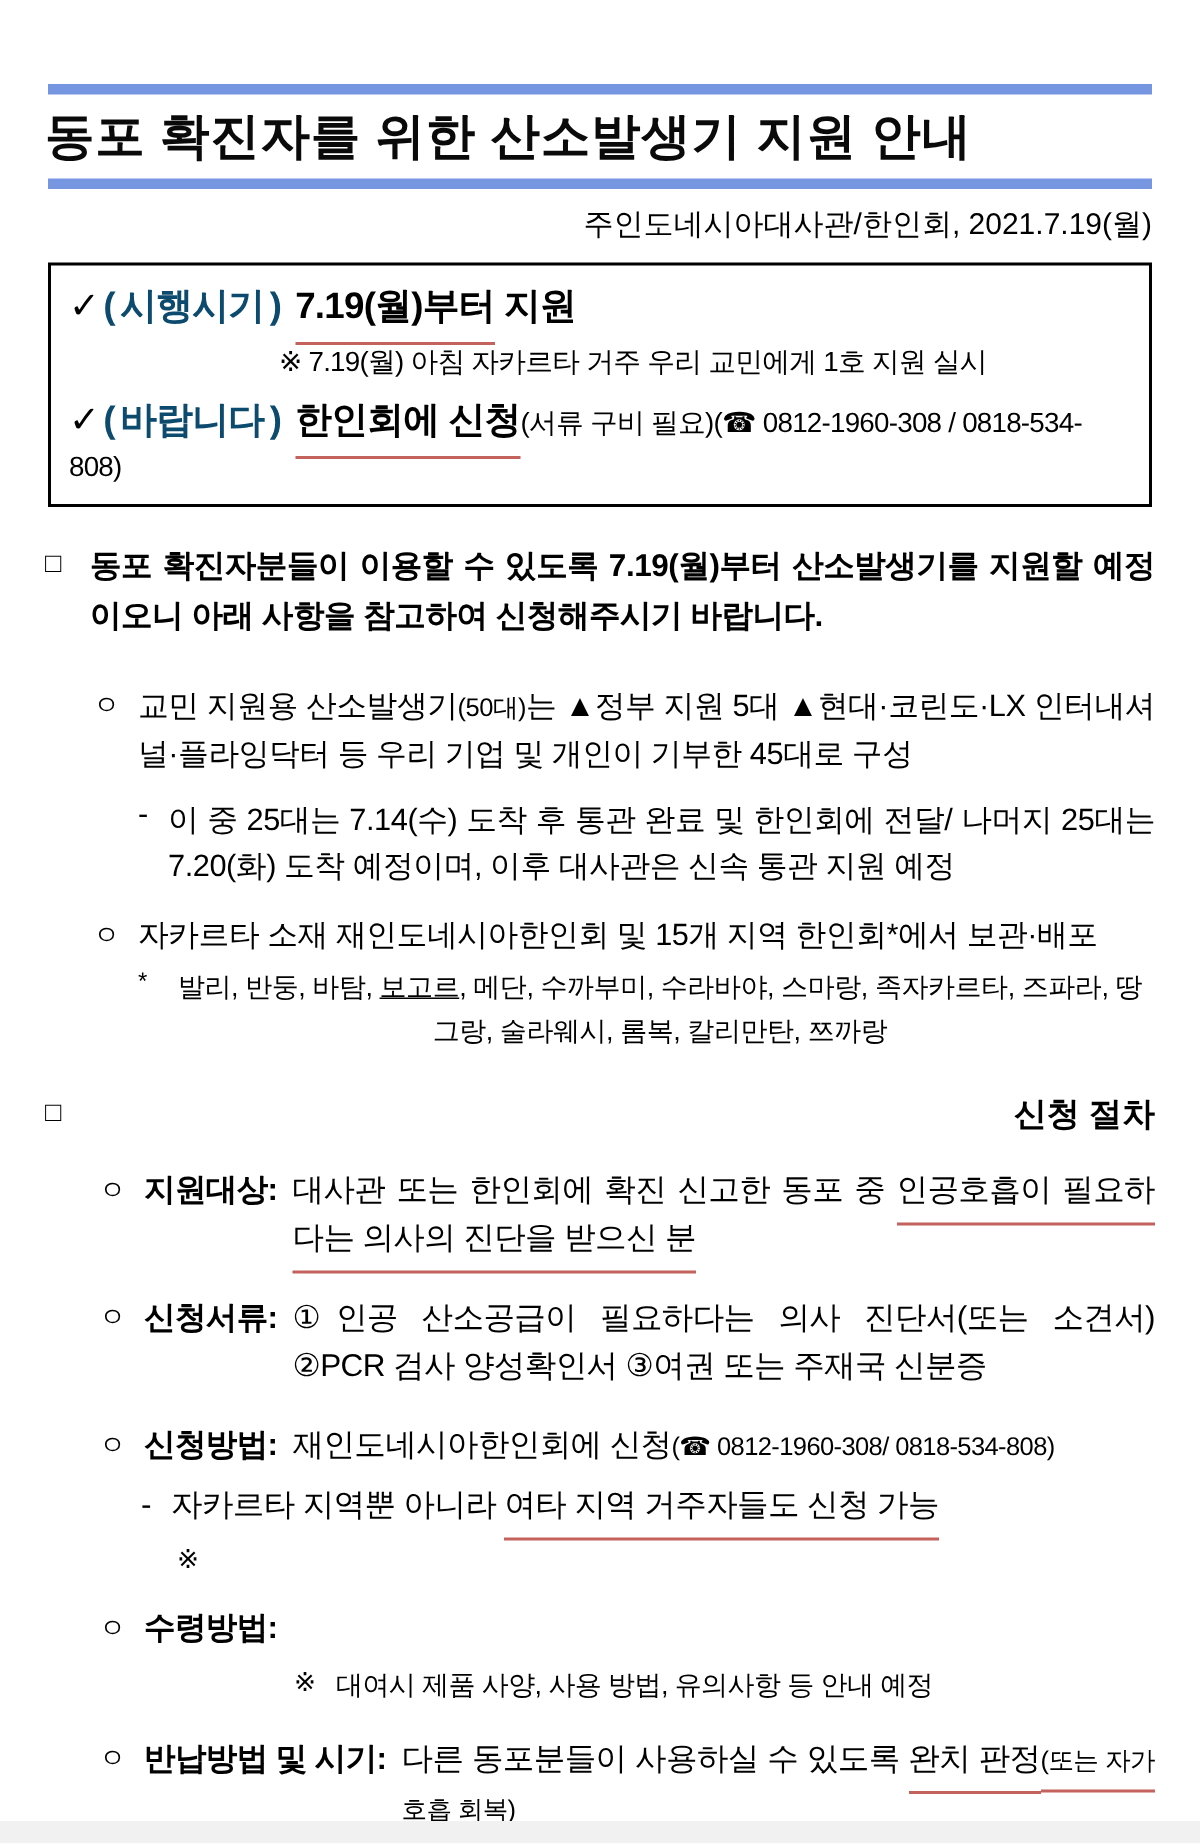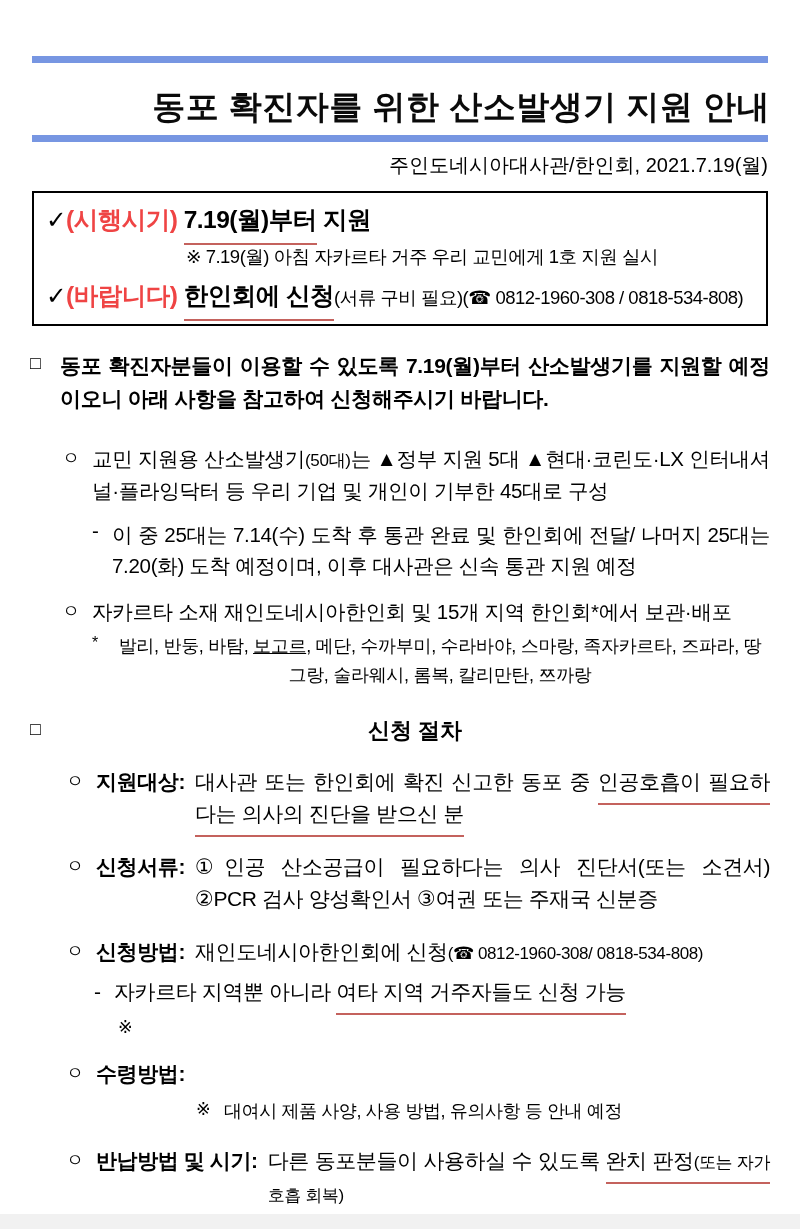--- a/index.html
+++ b/index.html
@@ -5,29 +5,29 @@
   * { margin:0; padding:0; box-sizing:border-box; }
   html,body { background:#ffffff; }
   body {
     width:800px; height:1229px; position:relative; overflow:hidden;
     font-family:"Liberation Sans","DejaVu Sans",sans-serif; color:#000;
   }
   .content { padding:56px 30px 0 30px; }
 
   .blue-bar { height:7px; background:#7796E2; margin:0 2px; }
   .doc-title {
-    font-size:33px; font-weight:bold; text-align:right;
-    padding:22px 0 5px 0; letter-spacing:0.5px; color:#0a0a0a;
+    font-size:33px; font-weight:bold; text-align:left;
+    padding:6px 0 5px 0; letter-spacing:0.5px; color:#0a0a0a;
   }
   .subtitle { text-align:right; font-size:20px; margin:10px 2px 12px 0; }
 
   
   .summary-box { border:2px solid #000; margin:2px 2px 0 2px; padding:10px 10px 12px 12px; }
   .box-row { font-size:24.5px; font-weight:bold; letter-spacing:-0.5px; }
-  .box-label { color:#ef4444; }
+  .box-label { color:#0c4a6e;font-family:Liberation Mono, monospace; }
   .red-ul { border-bottom:2px solid #C4625D; padding-bottom:10px; }
   .box-note { font-size:18.5px; font-weight:normal; margin:8px 0 10px 140px; letter-spacing:-0.5px; }
   .box-small { font-size:18.5px; font-weight:normal; letter-spacing:-0.5px; }
 
   
   .row { display:flex; align-items:flex-start; }
   .bullet { width:30px; flex:0 0 30px; font-size:18px; padding-top:3px; }
   .txt { flex:1; text-align:justify; }
 
   .intro { margin-top:24px; }
@@ -39,21 +39,21 @@
   .small-inline { font-size:17px; }
   .dash { margin-top:12px; padding-left:62px; }
   .dash .bullet { width:20px; flex:0 0 20px; font-size:20.5px; padding-top:0; }
   .storage { margin-top:14px; }
   .cities { margin-top:4px; padding-left:62px; }
   .cities .bullet { width:18px; flex:0 0 18px; font-size:16px; padding-top:2px; }
   .cities .txt { font-size:18px; line-height:1.6; letter-spacing:-0.3px; text-align:center; }
   .black-ul { text-decoration:underline; }
 
   .proc-heading { margin-top:26px; }
-  .proc-heading .txt { font-size:22px; font-weight:bold; text-align:center; }
+  .proc-heading .txt { font-size:22px; font-weight:bold; text-align:right; }
 
   .p-items { padding-left:36px; }
   .p-item { margin-top:20px; }
   .p-item .label { font-weight:bold; white-space:nowrap; margin-right:10px; }
   .p-item .row .txt, .p-item .label { font-size:21px; line-height:1.55; letter-spacing:-0.4px; }
   .subrow { display:flex; margin-top:8px; }
   .dash-row { padding-left:28px; font-size:21px; line-height:1.5; letter-spacing:-0.4px; }
   .dash-row .bullet { width:20px; flex:0 0 20px; font-size:21px; padding-top:0; }
   .note-row { padding-left:52px; }
   .note-row.deep { padding-left:130px; }

